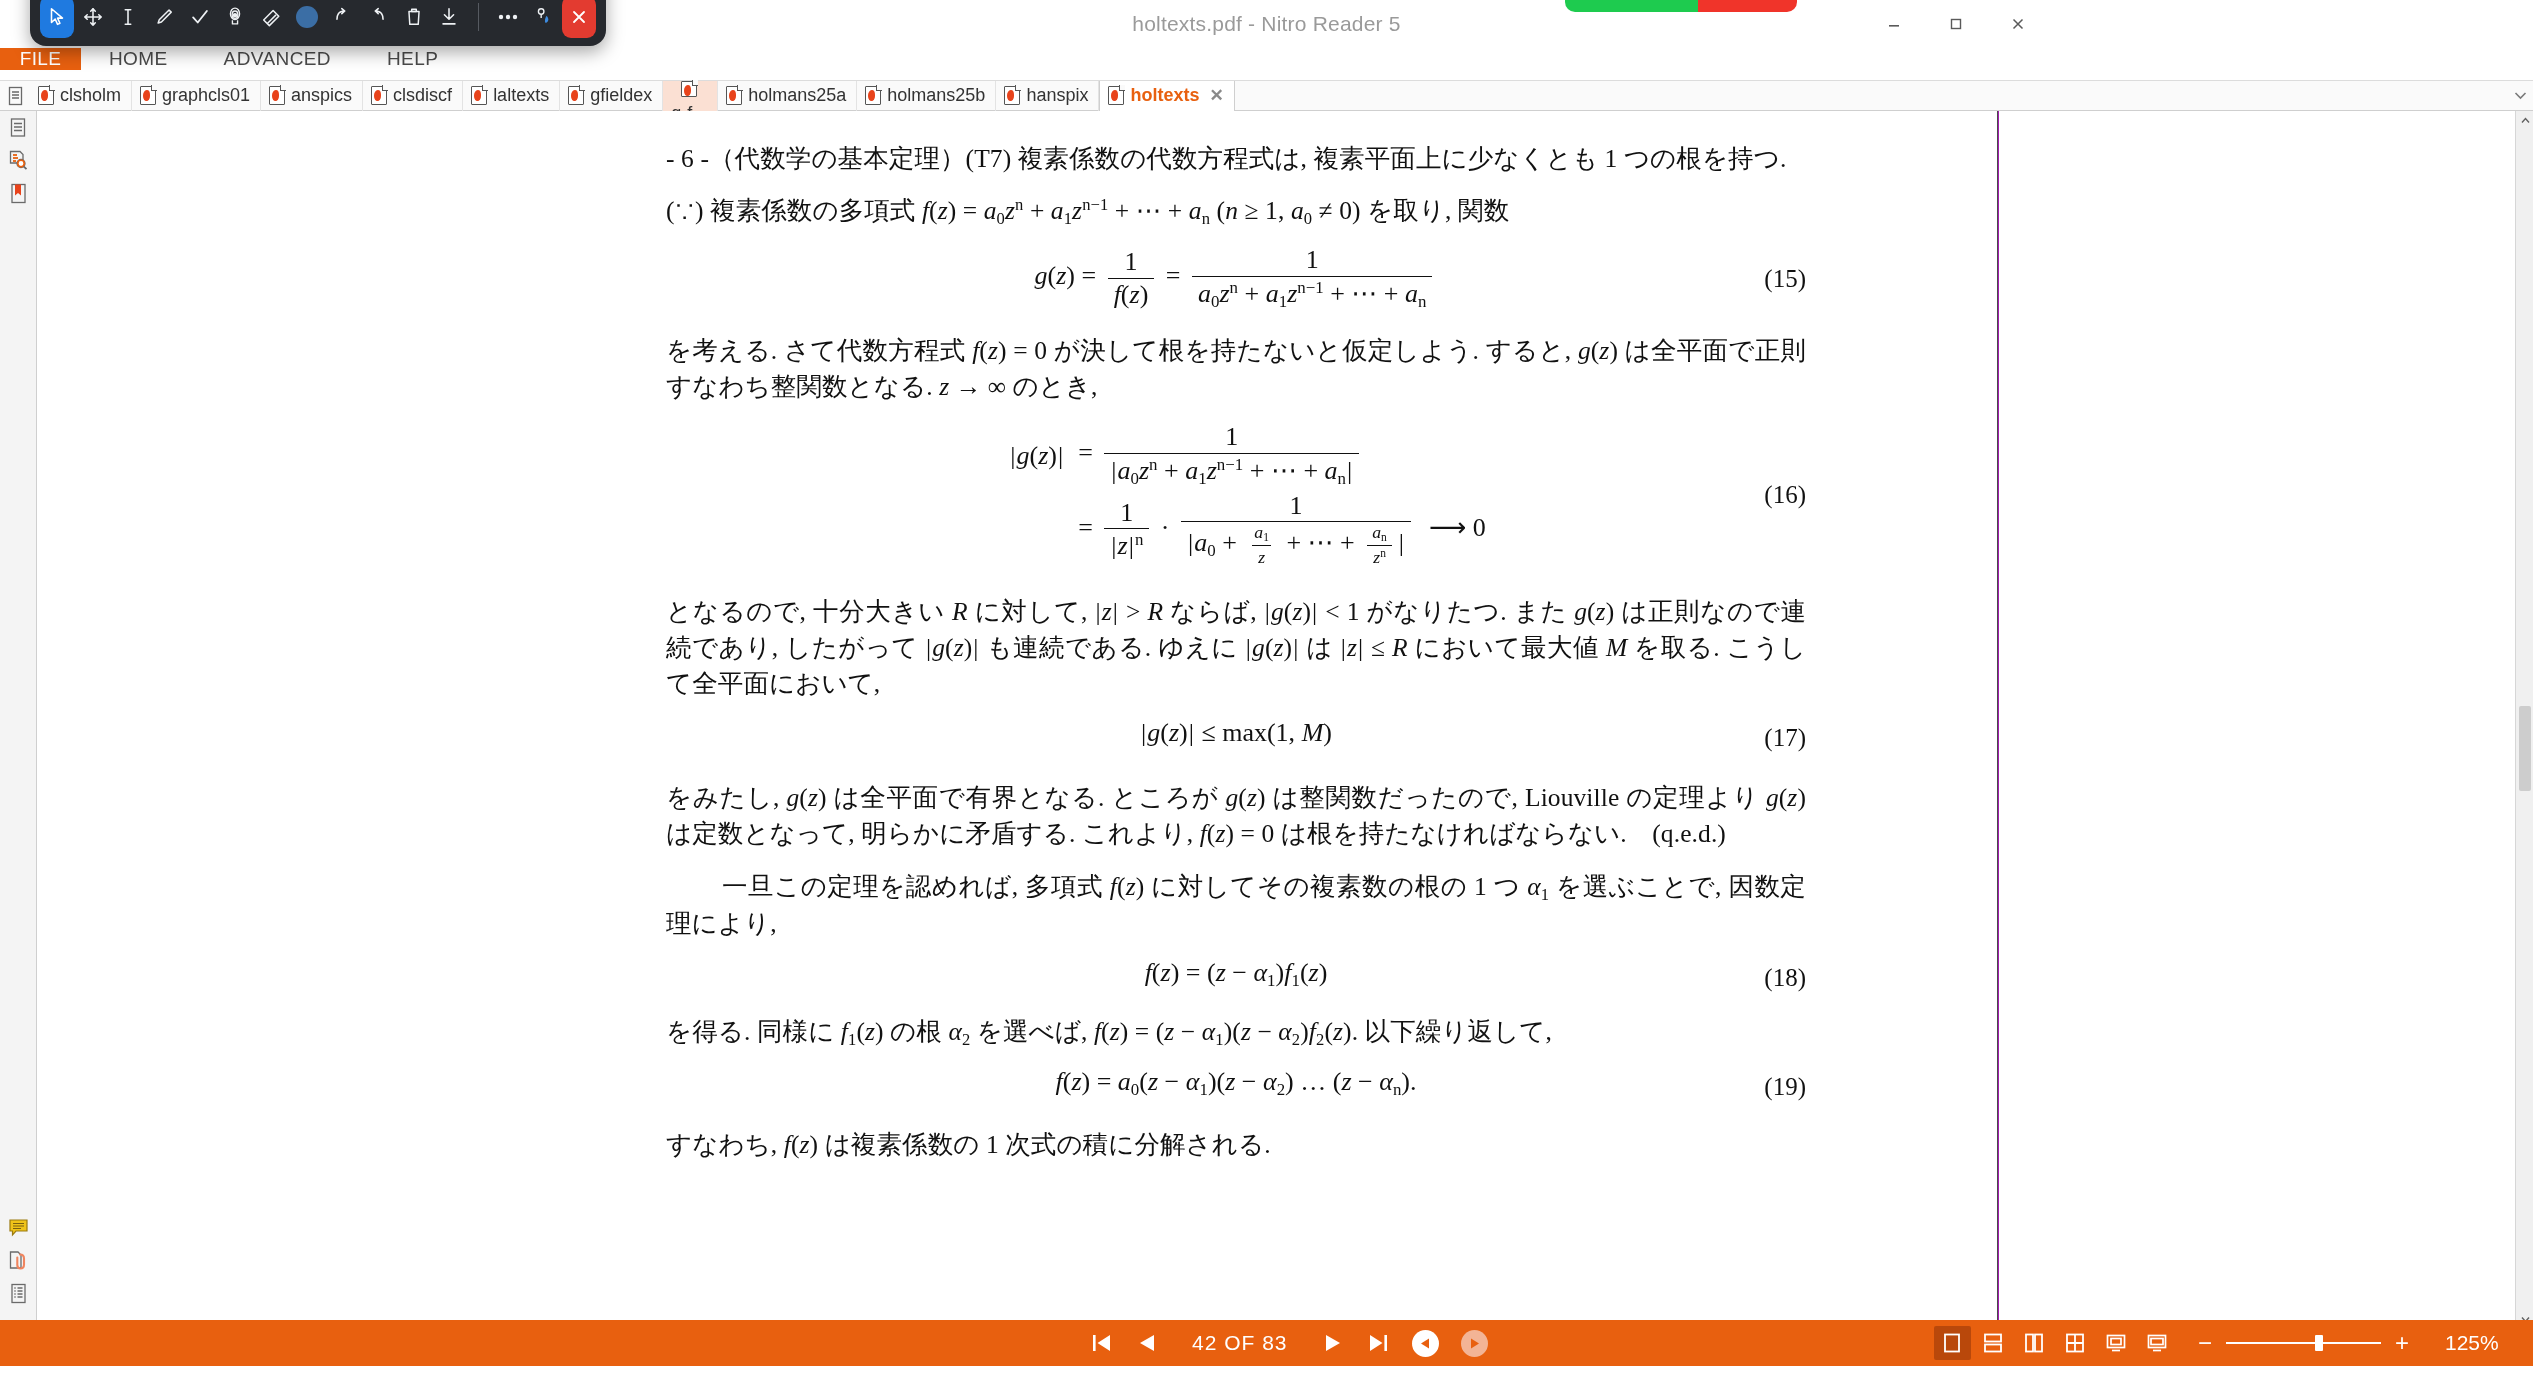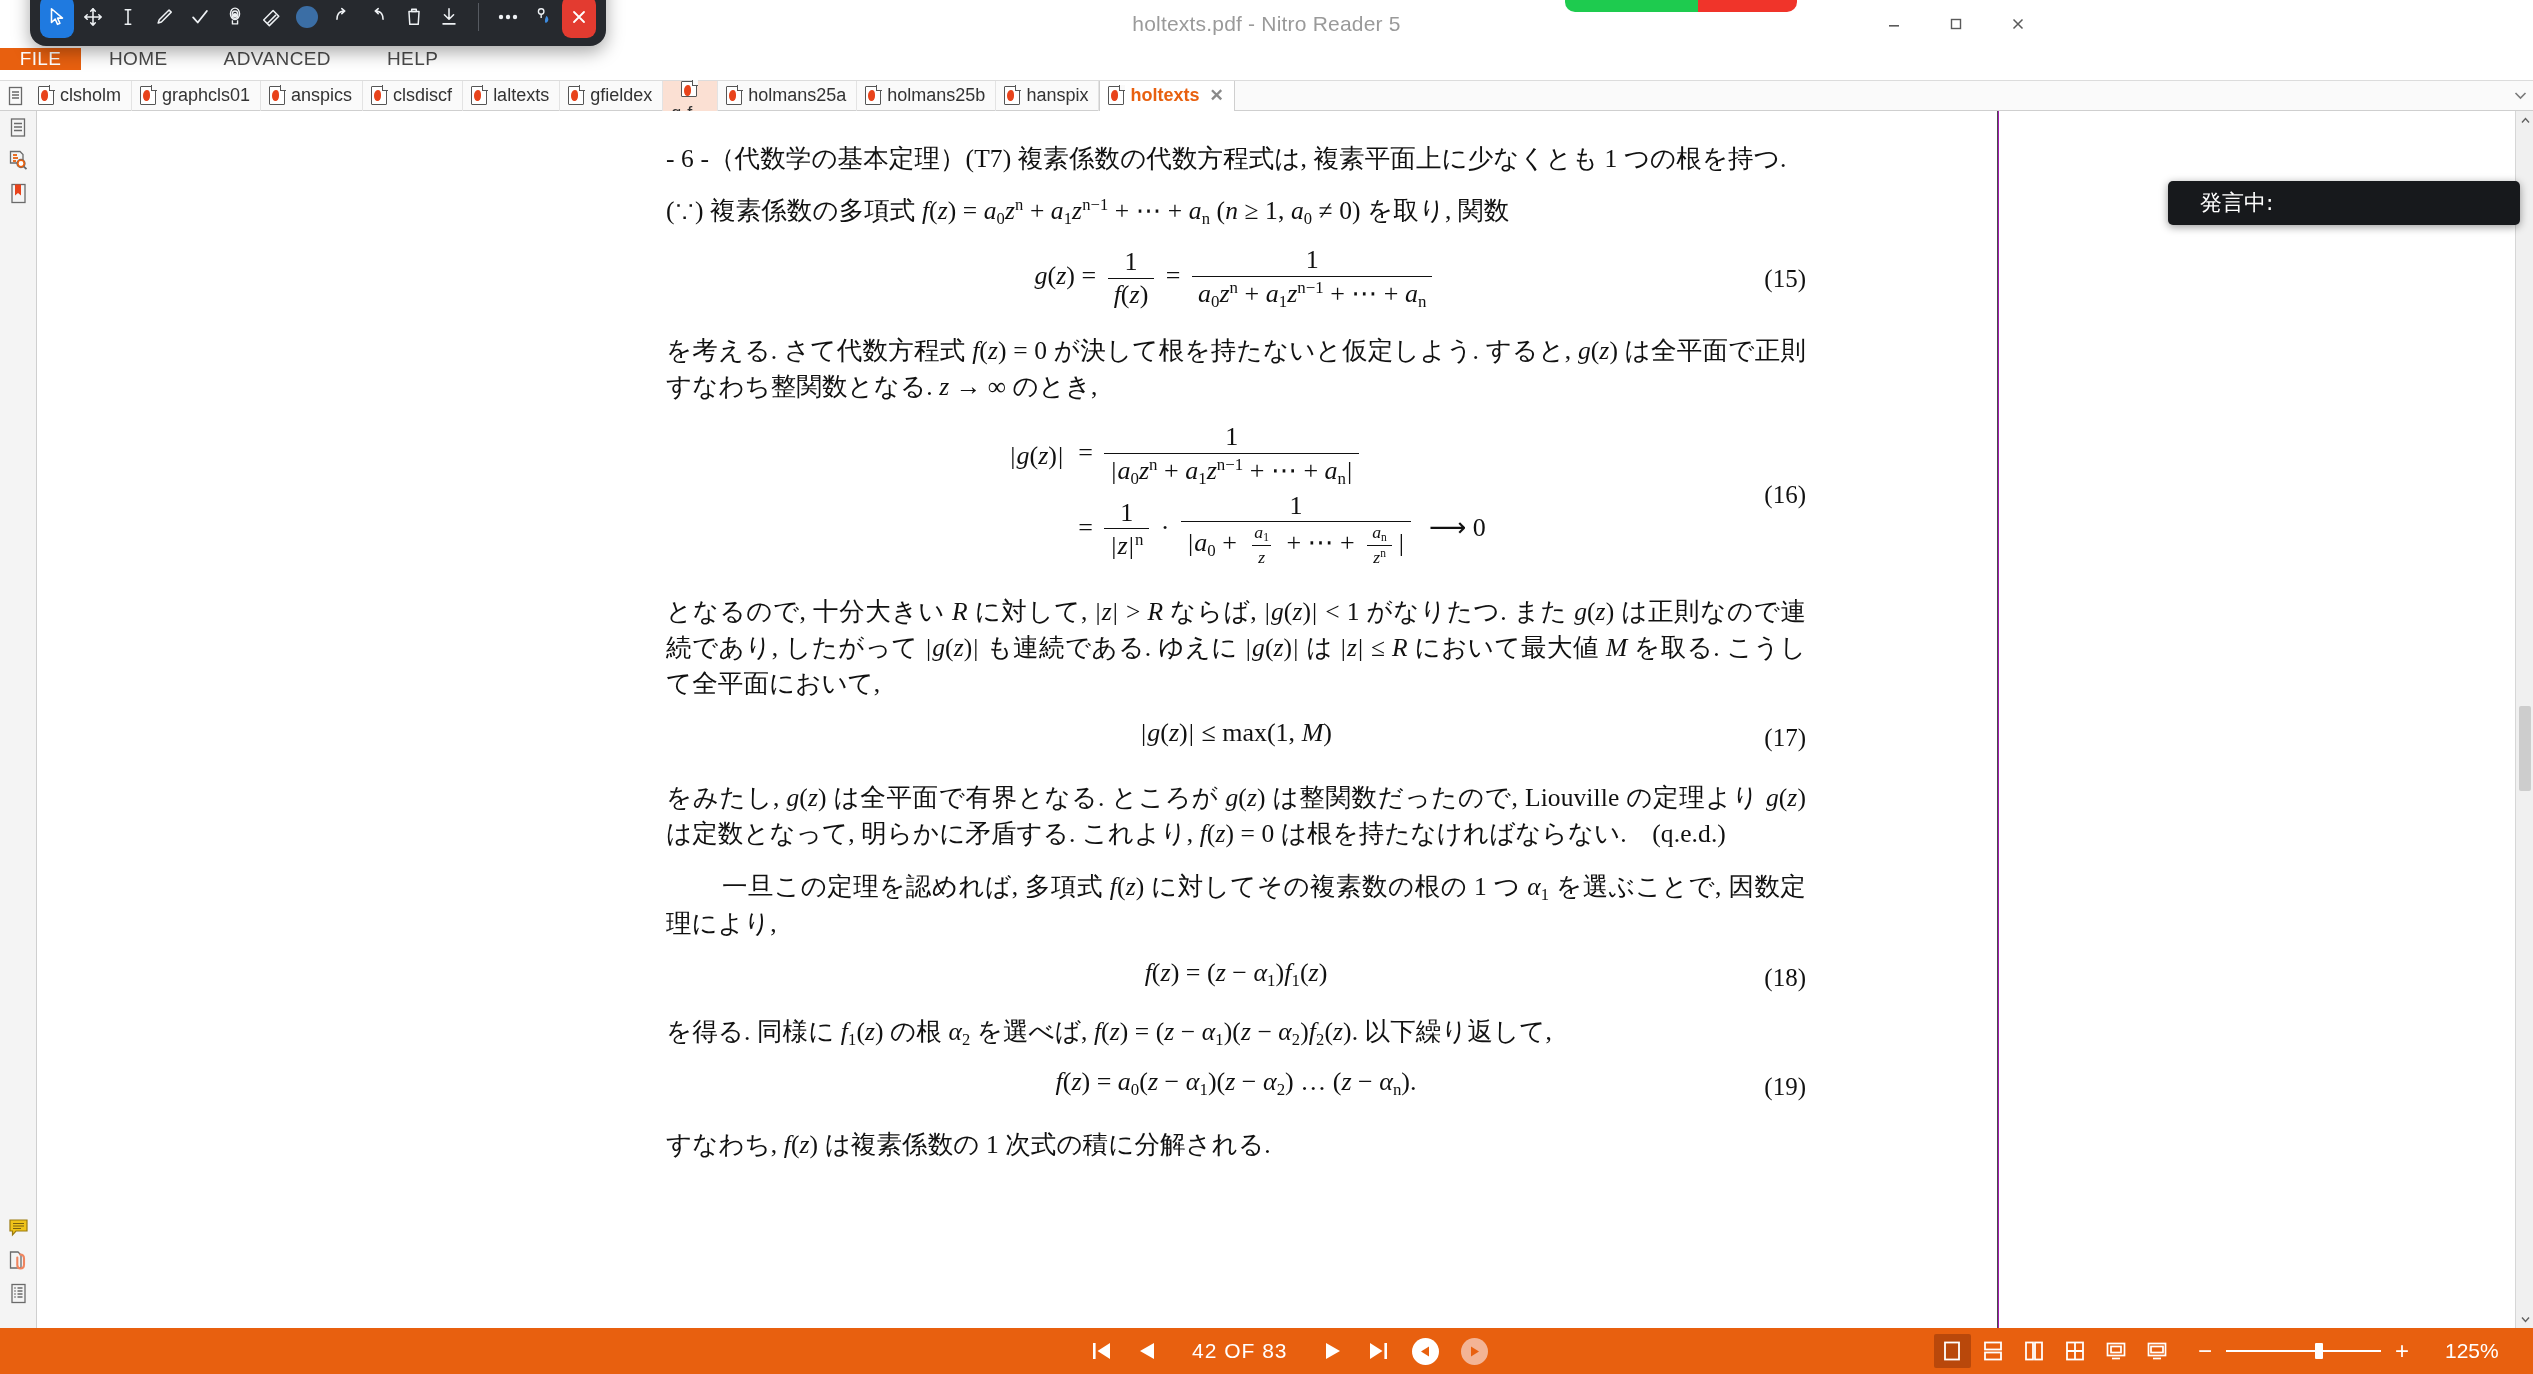--- a/index.html
+++ b/index.html
@@ -172,21 +172,21 @@
     position:absolute; left:2168px; top:181px; width:352px; height:44px;
     background:#17191c; color:#ffffff; border-radius:5px;
     display:flex; align-items:center; padding-left:32px;
     font-size:22px; z-index:50;
     font-family:"DejaVu Sans", sans-serif;
     box-shadow:0 2px 8px rgba(0,0,0,.4);
   }
 
   
   .statusbar {
-    position:absolute; left:0; bottom:0; width:2533px; height:46px;
+    position:absolute; left:0; bottom:8px; width:2533px; height:46px;
     background:#e8600f; color:#ffffff;
     display:flex; align-items:center;
   }
   .sb-left { width:1086px; }
   .sb-nav { display:flex; align-items:center; gap:14px; }
   .sb-btn { display:flex; align-items:center; justify-content:center; height:46px; padding:0 4px; color:#fff; }
   .sb-page { font-size:21px; letter-spacing:1px; padding:0 16px; }
   .sb-circle { width:27px; height:27px; border-radius:50%; background:#ffffff;
                display:flex; align-items:center; justify-content:center; }
   .sb-circle.dim { background:#f3b495; }
@@ -603,23 +603,20 @@
         </svg>
     </div>
     <div class="thumb"></div>
     <div class="arrow bottom">
       <svg width="9" height="7" viewBox="0 0 9 7" fill="none" stroke="currentColor" stroke-width="1.4">
           <path d="M1 1.5 L4.5 5.5 L8 1.5"></path>
         </svg>
     </div>
   </div>
 
-  <div class="speaking-box">
-    <span>発言中:</span>
-  </div>
 
   <div class="statusbar">
     <div class="sb-left"></div>
     <div class="sb-nav">
       <div class="sb-btn">
         <svg width="24" height="22" viewBox="0 0 24 22" fill="#fff">
             <rect x="3" y="3" width="2.6" height="16"></rect>
             <path d="M20 3 L20 19 L7.5 11 Z"></path>
           </svg>
       </div>

